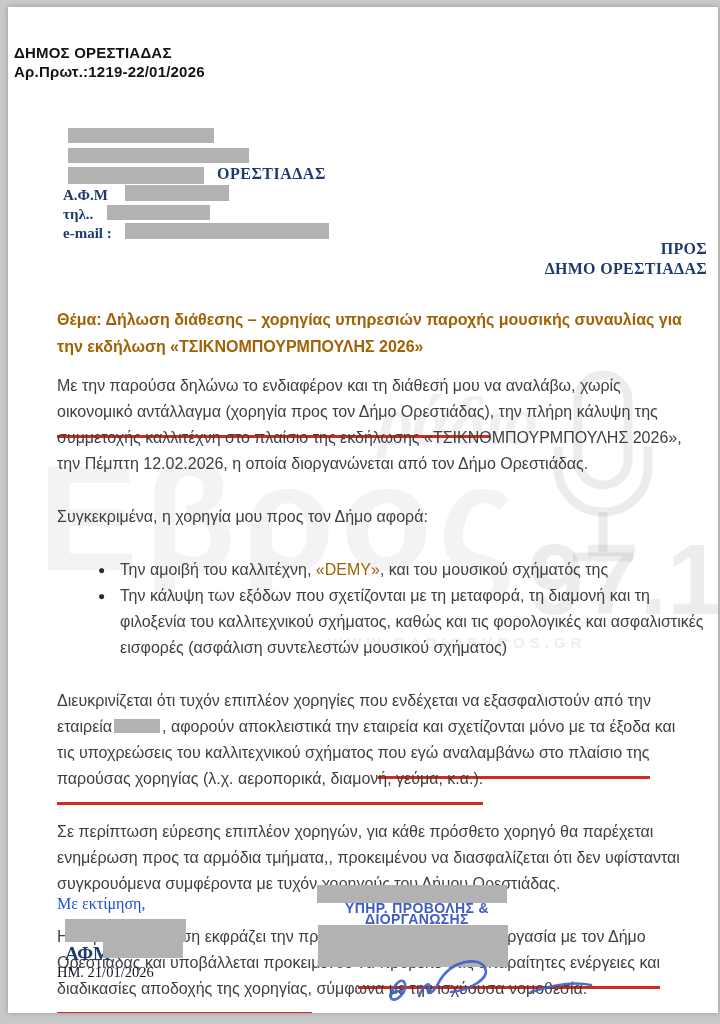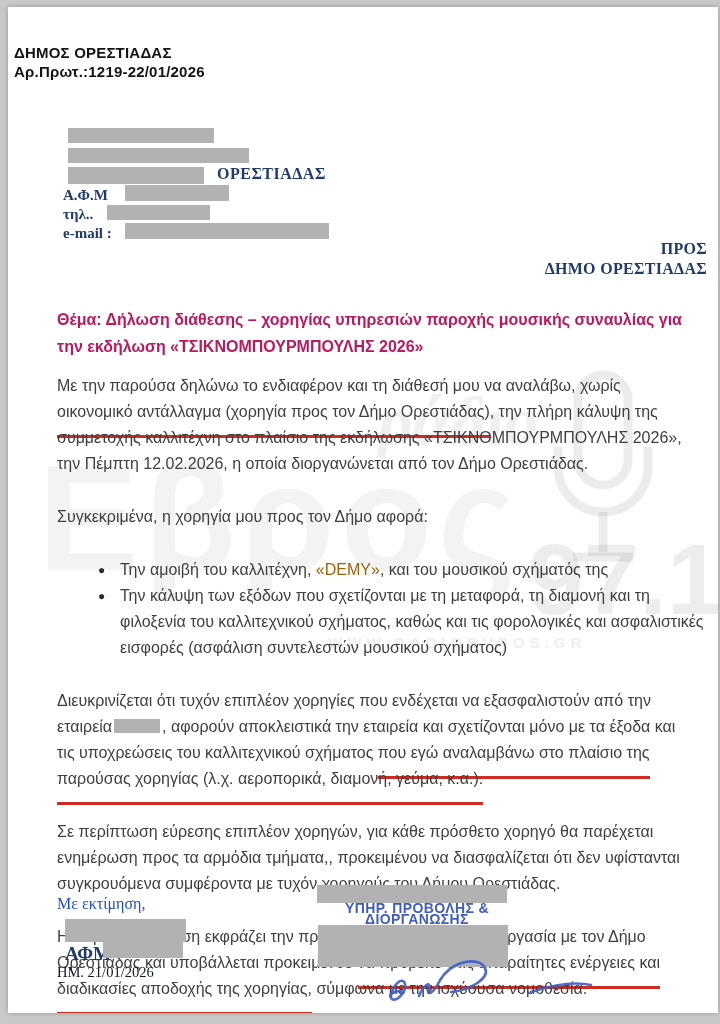--- a/index.html
+++ b/index.html
@@ -38,21 +38,21 @@
   .redaction{background:var(--redact);position:absolute;}
   .serif-label{font-family:"Liberation Serif", serif;font-weight:bold;color:var(--navy);font-size:15px;}
   .city{left:209px;top:158px;font-size:16px;letter-spacing:.5px;}
 
   
   .recipient{right:11px;top:232px;text-align:right;
     font-family:"Liberation Serif", serif;font-weight:bold;color:var(--navy);
     font-size:16px;line-height:20px;letter-spacing:.3px;}
 
   
-  .subject{left:49px;top:299px;width:660px;font-weight:bold;color:#be185d;
+  .subject{left:49px;top:299px;width:660px;font-weight:bold;color:#a16207;
     font-size:16px;line-height:27px;}
 
   
   .doc-body{left:49px;top:366px;width:660px;color:var(--ink);
     font-size:16px;line-height:26px;}
   .para{margin-bottom:27px;}
   .line{white-space:nowrap;}
   .seg-u{border-bottom:3px solid var(--red);padding-bottom:15px;}
   .seg-b{font-weight:normal;color:#a16207;}
   .seg-redact{display:inline-block;background:var(--redact);width:46px;height:14px;

